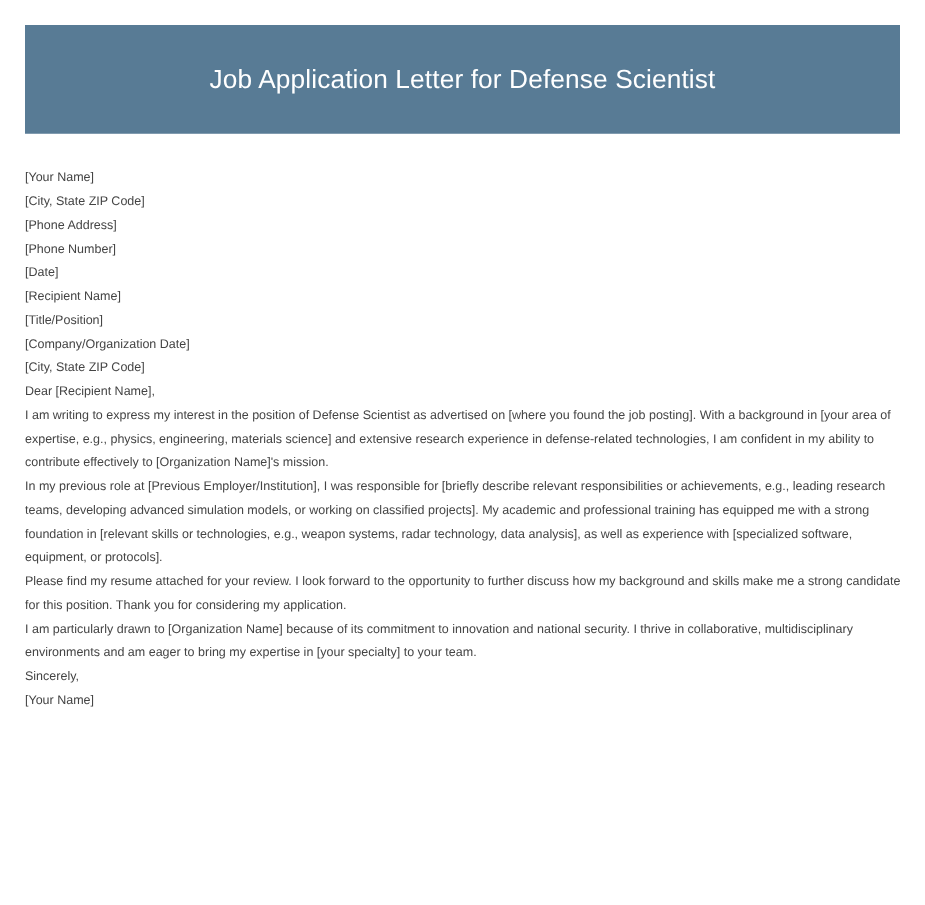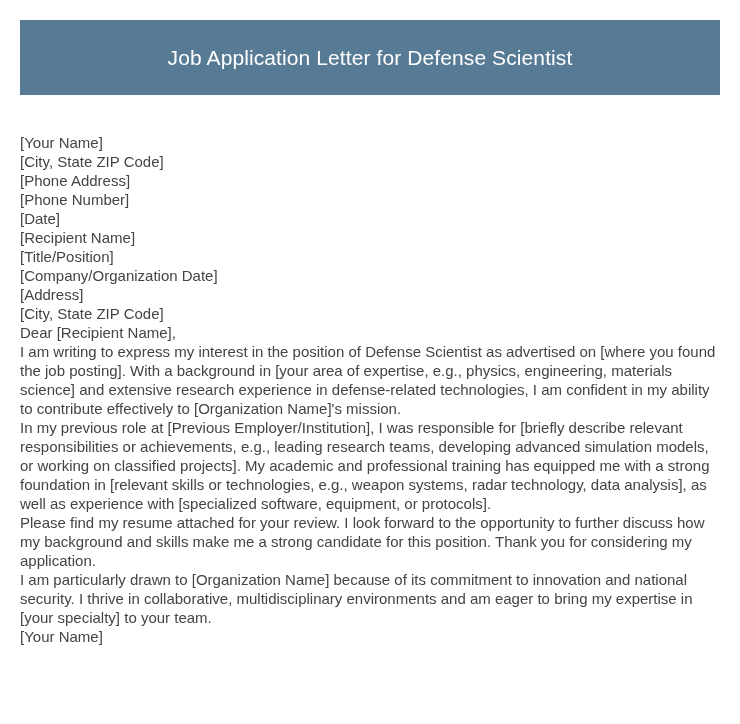--- a/index.html
+++ b/index.html
@@ -12,40 +12,40 @@
       height: 724px;
       overflow: hidden;
       position: relative;
       font-family: "Liberation Sans", "DejaVu Sans", sans-serif;
     }
     .header {
       position: absolute;
       left: 20px;
       top: 20px;
       width: 700px;
-      height: 75px;
+      height: 87px;
       background: #587b95;
       display: flex;
       align-items: center;
       justify-content: center;
     }
     .header h1 {
       margin: 0;
       color: #ffffff;
       font-size: 21px;
       font-weight: normal;
       letter-spacing: 0.1px;
     }
     .letter {
       position: absolute;
       left: 20px;
       top: 133px;
       width: 702px;
       color: #444444;
-      font-size: 15px;
+      font-size: 10px;
       line-height: 19px;
     }
     .letter p {
       margin: 0;
     }
   </style>
 </head>
 <body>
 
 <div class="header">
@@ -54,21 +54,21 @@
 
 <div class="letter">
   <p>[Your Name]</p>
   <p>[City, State ZIP Code]</p>
   <p>[Phone Address]</p>
   <p>[Phone Number]</p>
   <p>[Date]</p>
   <p>[Recipient Name]</p>
   <p>[Title/Position]</p>
   <p>[Company/Organization Date]</p>
-  <p>[Address]</p>
   <p>[City, State ZIP Code]</p>
   <p>Dear [Recipient Name],</p>
   <p>I am writing to express my interest in the position of Defense Scientist as advertised on [where you found the job posting]. With a background in [your area of expertise, e.g., physics, engineering, materials science] and extensive research experience in defense-related technologies, I am confident in my ability to contribute effectively to [Organization Name]'s mission.</p>
   <p>In my previous role at [Previous Employer/Institution], I was responsible for [briefly describe relevant responsibilities or achievements, e.g., leading research teams, developing advanced simulation models, or working on classified projects]. My academic and professional training has equipped me with a strong foundation in [relevant skills or technologies, e.g., weapon systems, radar technology, data analysis], as well as experience with [specialized software, equipment, or protocols].</p>
   <p>Please find my resume attached for your review. I look forward to the opportunity to further discuss how my background and skills make me a strong candidate for this position. Thank you for considering my application.</p>
   <p>I am particularly drawn to [Organization Name] because of its commitment to innovation and national security. I thrive in collaborative, multidisciplinary environments and am eager to bring my expertise in [your specialty] to your team.</p>
+  <p>Sincerely,</p>
   <p>[Your Name]</p>
 </div>
 
 </body></html>

